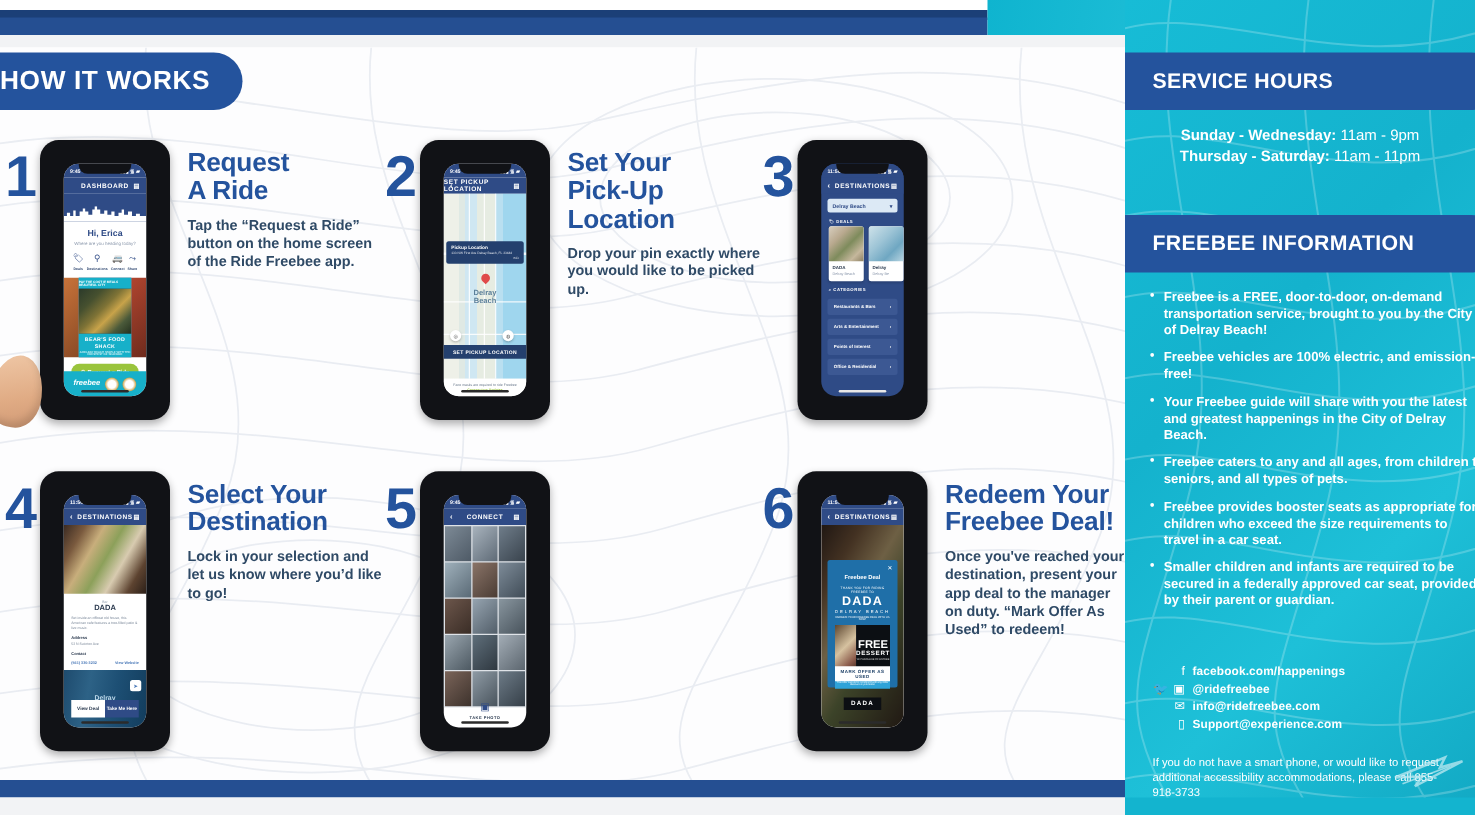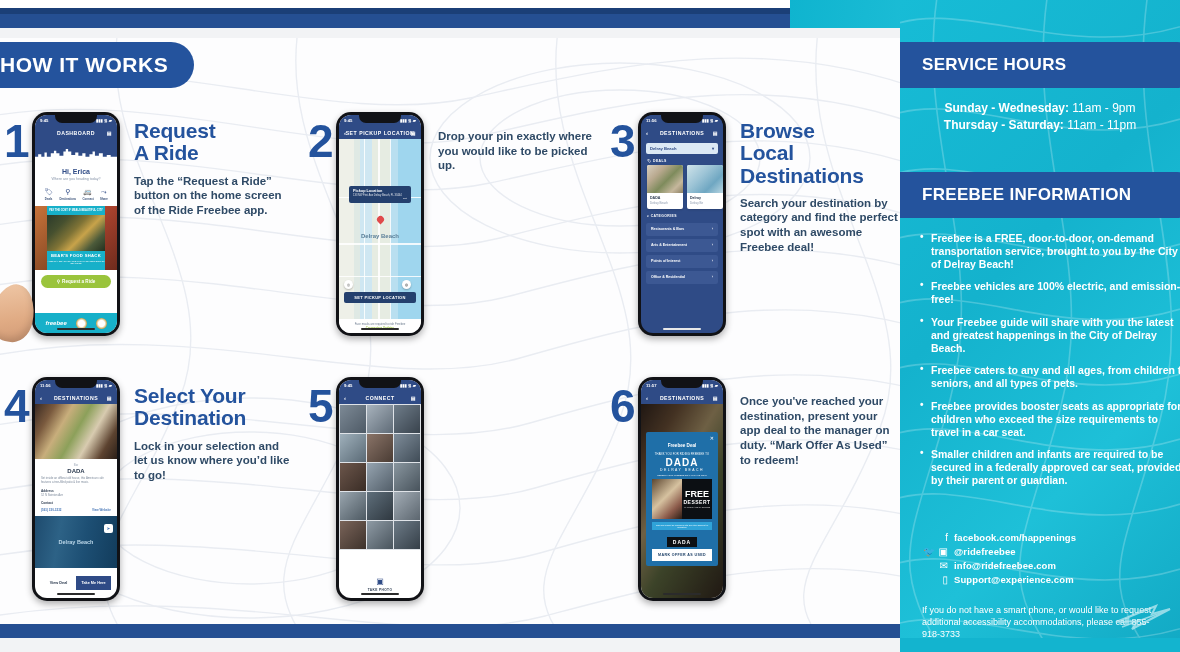--- a/index.html
+++ b/index.html
@@ -91,24 +91,24 @@
   }
   .step-desc {
     margin-top: 9px;
     color:#2f4a66; font-weight: bold; font-size: 11.5px;
     line-height: 1.28; max-width: 160px;
   }
 
   
   .phone {
     position: relative;
-    width: 88px; height: 224px;
+    width: 104px; height: 224px;
     background: #111216;
     border-radius: 15px;
-    padding: 3px;
+    padding: 19px;
     box-shadow: 0 3px 7px rgba(0,0,0,.32);
   }
   .screen {
     position: relative;
     width: 100%; height: 100%;
     border-radius: 12px;
     overflow: hidden;
     background: #fff;
   }
   .notch {
@@ -511,20 +511,23 @@
             </div>
             <div class="disclaimer">
               <div class="d1">Face masks are required to ride Freebee</div>
               <div class="d2">Coronavirus Updates</div>
             </div>
             <div class="homebar"></div>
           </div>
         </div>
       </div>
       <div class="step-text">
+        <div class="step-title">Set Your
+Pick-Up
+Location</div>
         <div class="step-desc">Drop your pin exactly where you would like to be picked up.</div>
       </div>
     </div>
 
     <div class="step" style="left:610px; top:112px;">
       <div class="step-num">3</div>
       <div class="phone-wrap">
         <div class="phone">
           <div class="screen" style="background:#2f4b86;">
             <div class="notch"></div>
@@ -579,26 +582,20 @@
                 <span>›</span>
               </div>
               <div class="cat">
                 <span>Office &amp; Residential</span>
                 <span>›</span>
               </div>
             </div>
             <div class="homebar" style="background:#e8e8e8;"></div>
           </div>
         </div>
-      </div>
-      <div class="step-text">
-        <div class="step-title">Browse
-Local
-Destinations</div>
-        <div class="step-desc">Search your destination by category and find the perfect spot with an awesome Freebee deal!</div>
       </div>
     </div>
 
     <div class="step" style="left:4px; top:377px;">
       <div class="step-num">4</div>
       <div class="phone-wrap">
         <div class="phone">
           <div class="screen">
             <div class="notch"></div>
             <div class="statusbar">
@@ -722,20 +719,22 @@
               </div>
               <div class="mnote">This offer cannot be combined with any other discount or promotion</div>
               <div class="mlogo">DADA</div>
               <div class="mbtn">MARK OFFER AS USED</div>
             </div>
             <div class="homebar"></div>
           </div>
         </div>
       </div>
       <div class="step-text">
+        <div class="step-title">Redeem Your
+Freebee Deal!</div>
         <div class="step-desc">Once you've reached your destination, present your app deal to the manager on duty. “Mark Offer As Used” to redeem!</div>
       </div>
     </div>
 
   </div>
 
   <div class="sidebar">
     <svg class="waves" viewBox="0 0 280 652" preserveAspectRatio="none">
       <g fill="none" stroke="#ffffff" stroke-width="1.6">
         <path d="M-20 30 C 60 -10, 170 70, 300 20"></path>

